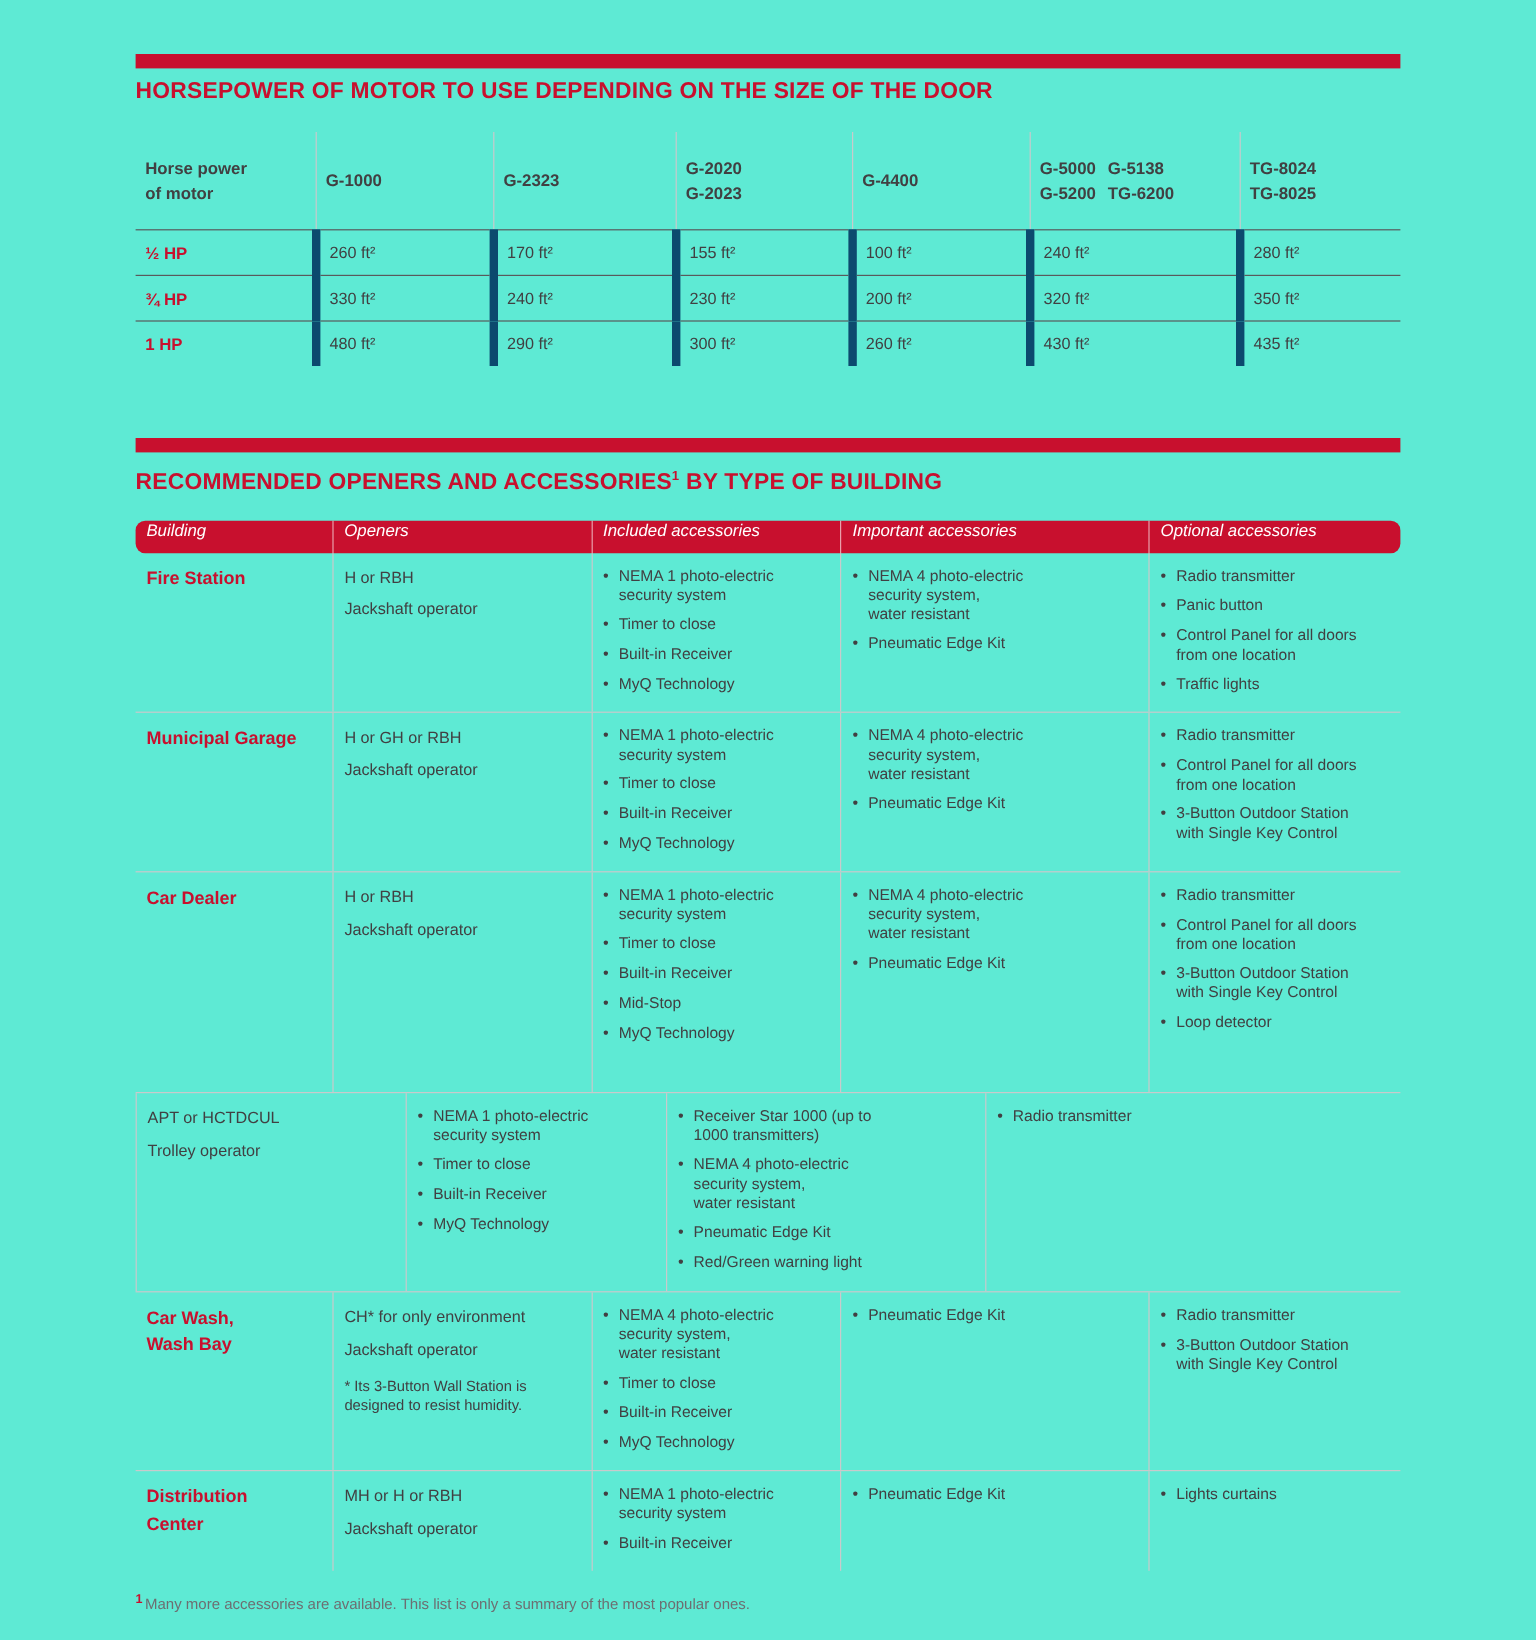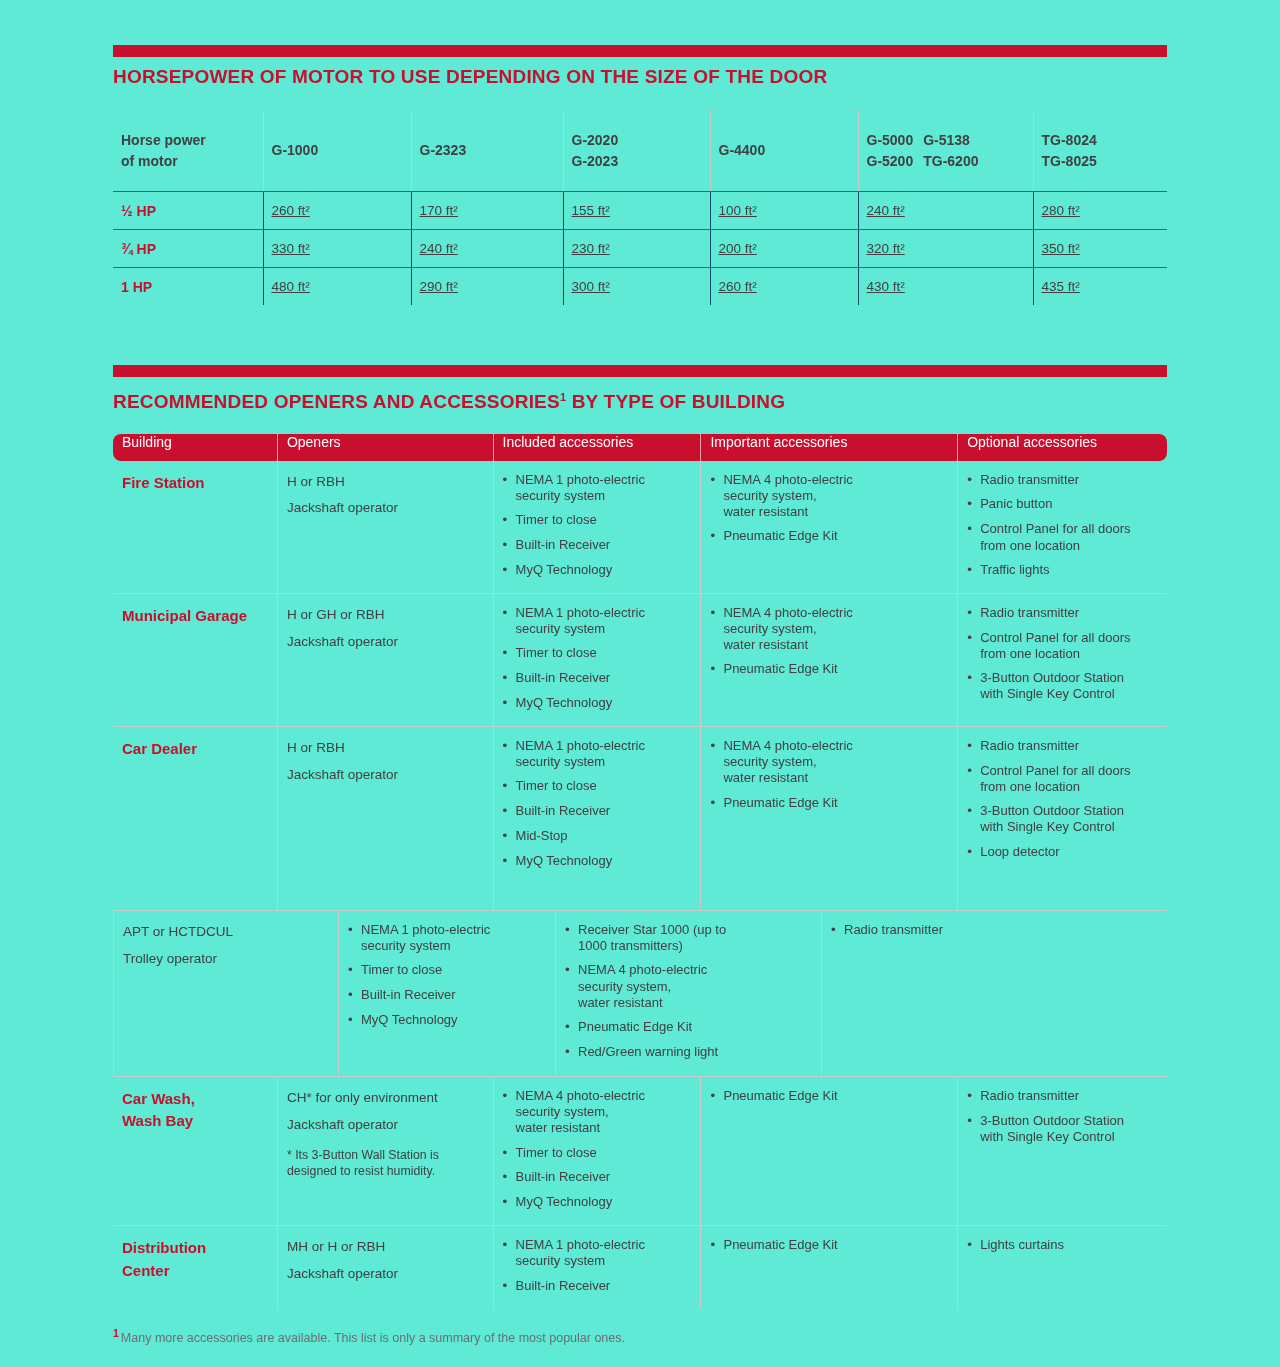--- a/index.html
+++ b/index.html
@@ -12,30 +12,30 @@
   h2 sup{font-size:11px;}
 
   
   table.hp-table{width:1054px;table-layout:fixed;border-collapse:collapse;margin-top:22px;}
   .hp-table th,.hp-table td{text-align:left;vertical-align:middle;padding:0 6px 0 8px;white-space:pre-line;}
   .hp-table thead th{height:60px;font-size:14px;font-weight:bold;color:#414042;line-height:1.45;
                      border-bottom:1px solid #595A5C;}
   .hp-table thead th + th{border-left:1px solid #C9CACB;}
   .hp-table tbody td{height:37px;font-size:13.5px;border-bottom:1px solid #595A5C;}
   .hp-table tbody tr:last-child td{border-bottom:none;}
-  .hp-table tbody td + td{border-left:1px solid #0c4a6e;text-decoration:underline;}
+  .hp-table tbody td + td{border-left:7px solid #0c4a6e;}
   .hp-table td.hp-label{color:#C8102E;font-weight:bold;font-size:14px;}
   .hp-dual{display:flex;gap:10px;}
   .hp-dual span{white-space:pre-line;}
 
   
   .btable{margin-top:20px;}
   .bhead{display:flex;height:27px;background:#C8102E;border-radius:8px;overflow:hidden;
          color:#fff;font-size:14px;align-items:center;}
-  .bh{height:37px;line-height:27px;padding-left:9px;box-sizing:border-box;white-space:nowrap;}
+  .bh{height:37px;line-height:27px;padding-left:9px;box-sizing:border-box;white-space:nowrap;font-style:italic;}
   .bh + .bh{border-left:1px solid rgba(255,255,255,.6);}
   .c0{width:171px;} .c1{width:225px;} .c2{width:217px;} .c3{width:222px;} .c4{width:219px;margin-left:44px;}
   .brow{display:flex;border-bottom:1px solid #C9CACB;}
   .brow:last-child{border-bottom:none;}
   .brow:nth-child(1){min-height:128px;}
   .brow:nth-child(2){min-height:127px;}
   .brow:nth-child(3){min-height:183px;}
   .brow:nth-child(4){min-height:165px;}
   .brow:nth-child(5){min-height:145px;}
   .brow:nth-child(6){min-height:70px;}

